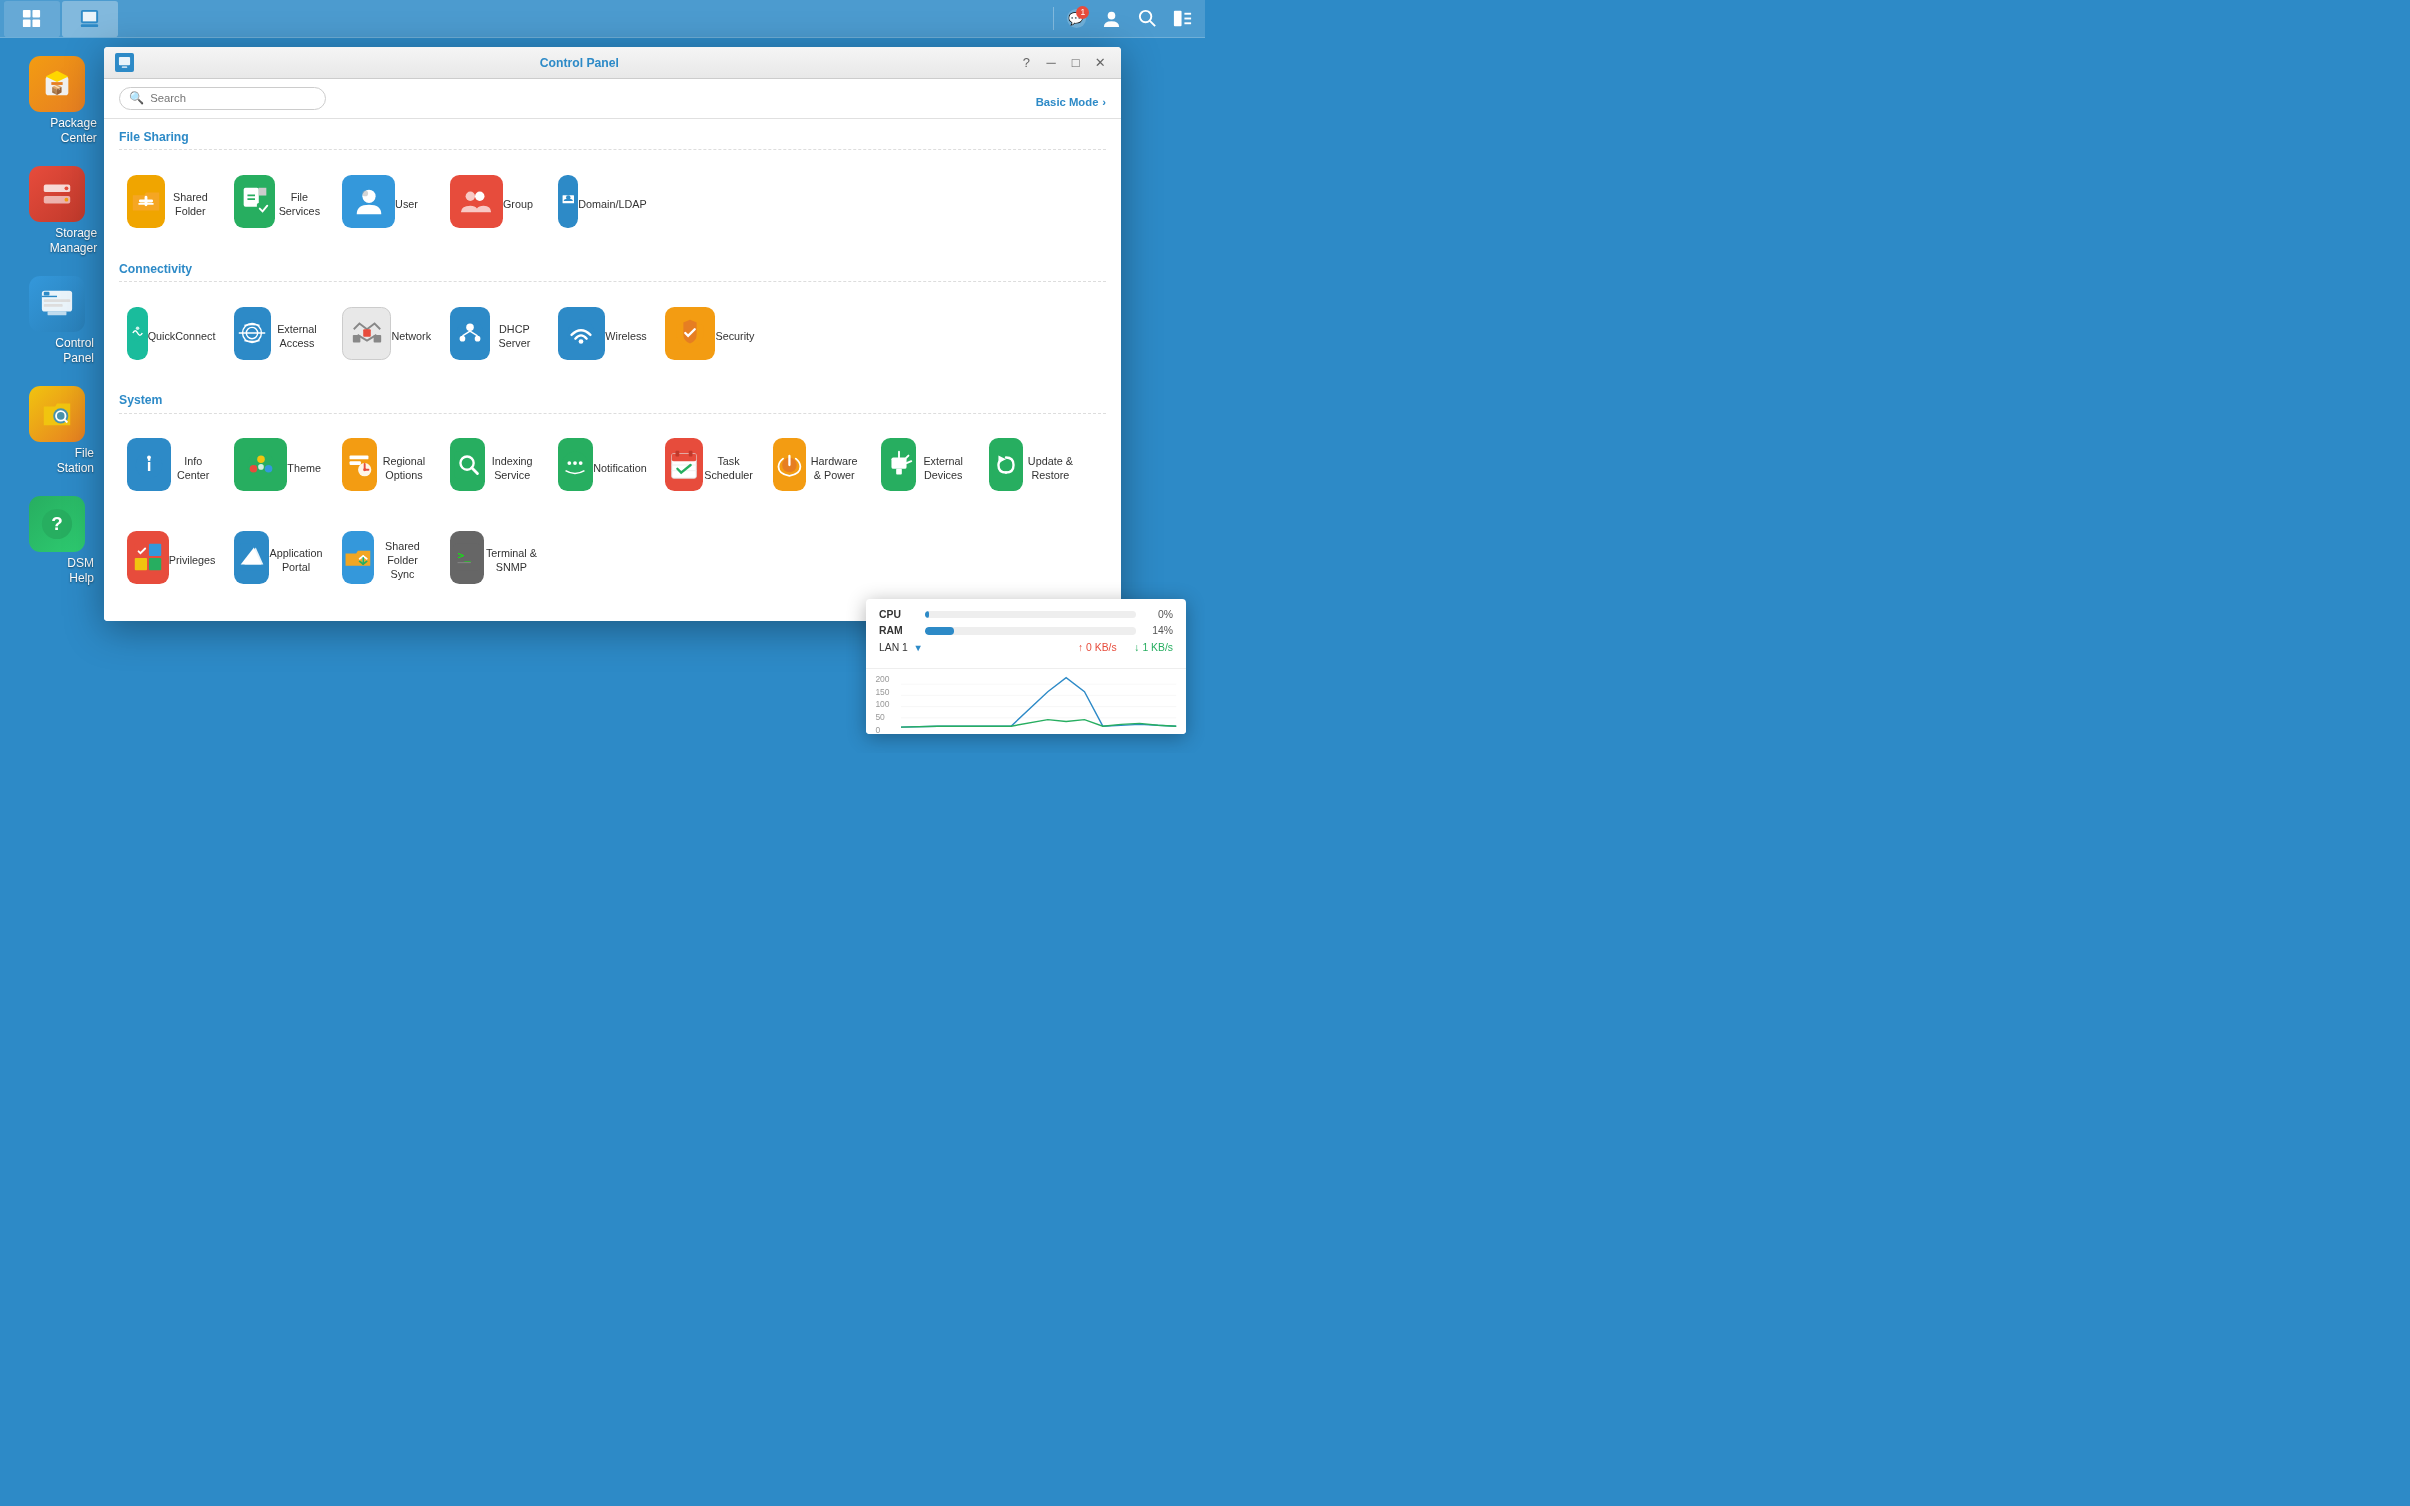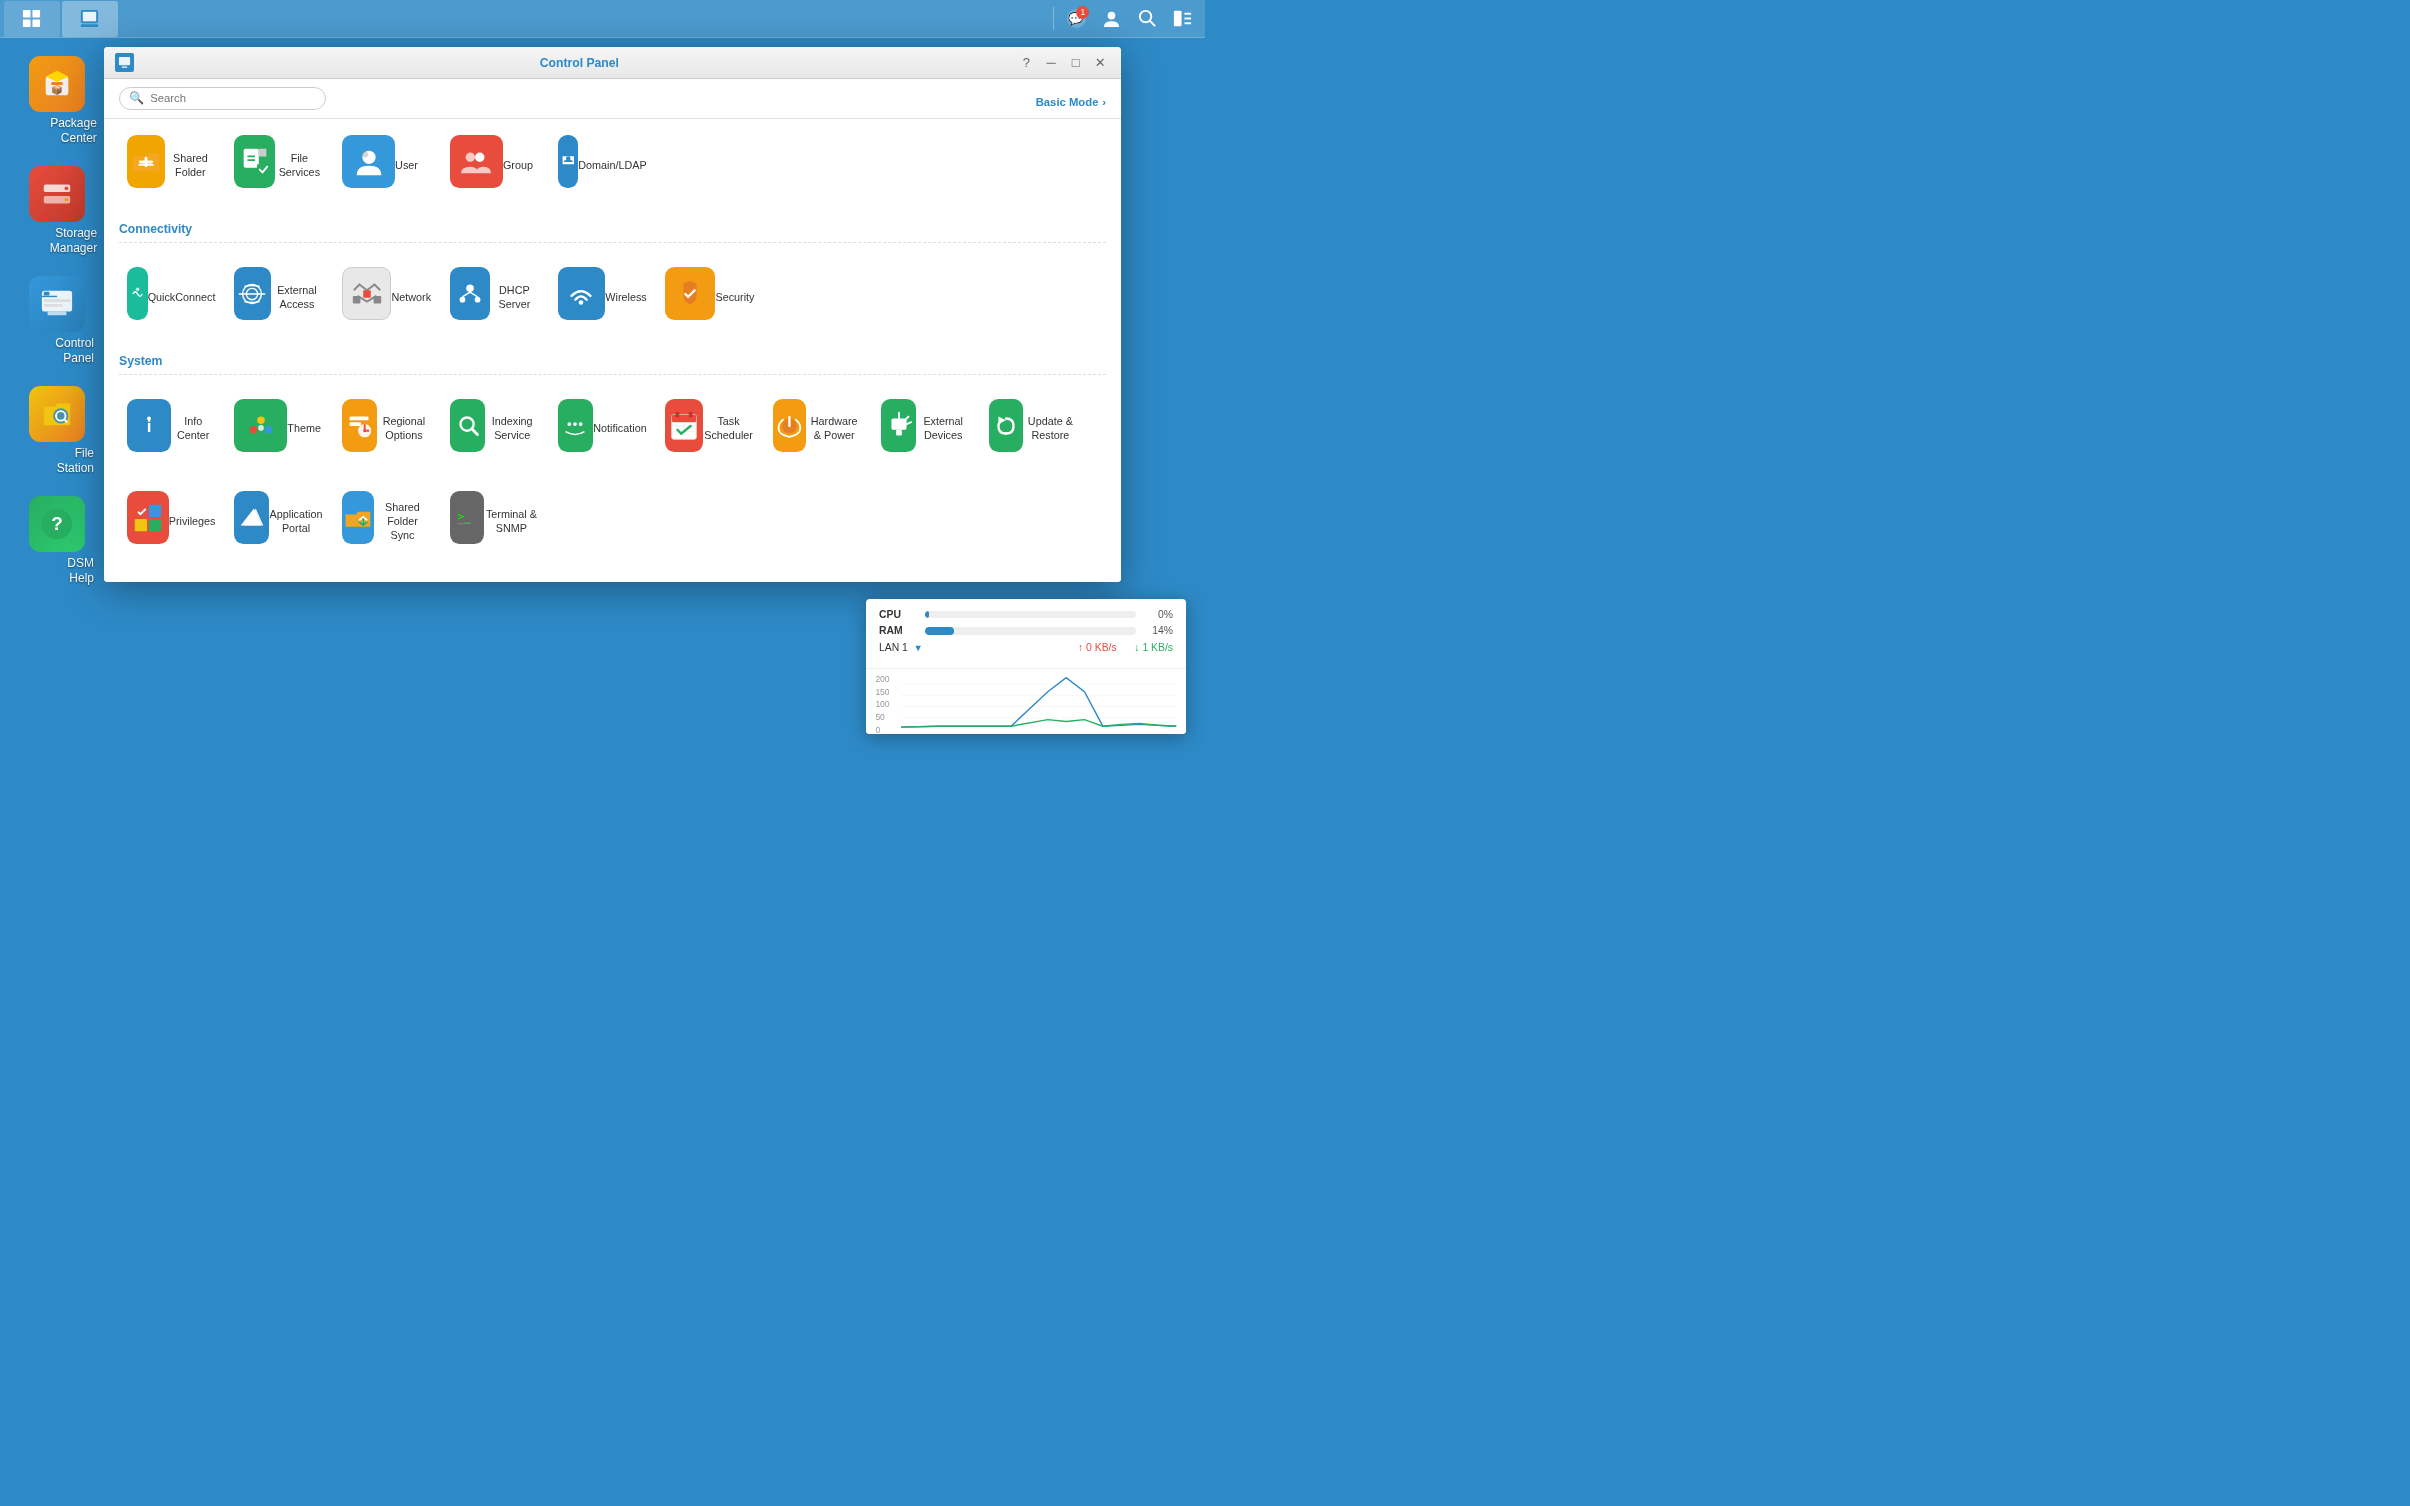--- a/index.html
+++ b/index.html
@@ -520,20 +520,21 @@
       <input class="search-input" type="text" placeholder="Search" style="">
     </div>
     <div class="basic-mode-link">
       <span>Basic Mode</span>
       <span>›</span>
     </div>
   </div>
 
   <div class="window-content">
 
+    <div class="section-header">File Sharing</div>
     <div class="icon-grid">
 
       <div class="app-item">
         <div class="app-icon icon-shared-folder">
           <svg width="34" height="34" viewBox="0 0 36 36">
             <path d="M4 12 L16 12 L18 9 L32 9 L32 28 L4 28 Z" fill="#f5a623"></path>
             <path d="M12 18 L24 18 M18 14 L18 22" stroke="white" stroke-width="3" stroke-linecap="round"></path>
             <line x1="10" y1="21" x2="26" y2="21" stroke="white" stroke-width="2"></line>
           </svg>
         </div>

